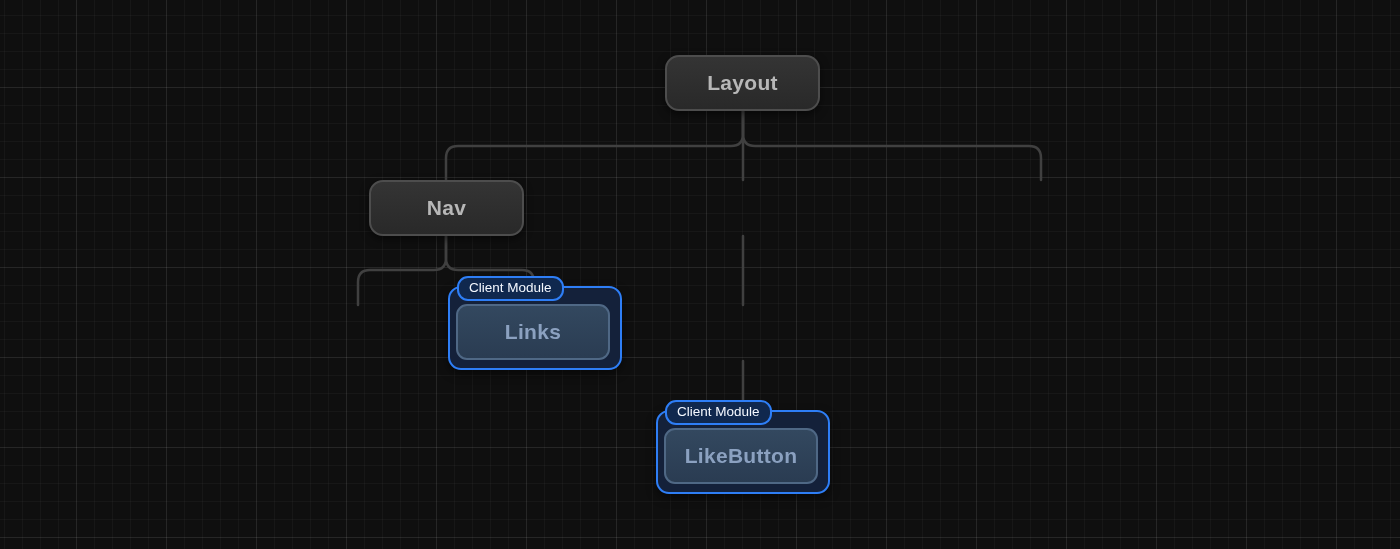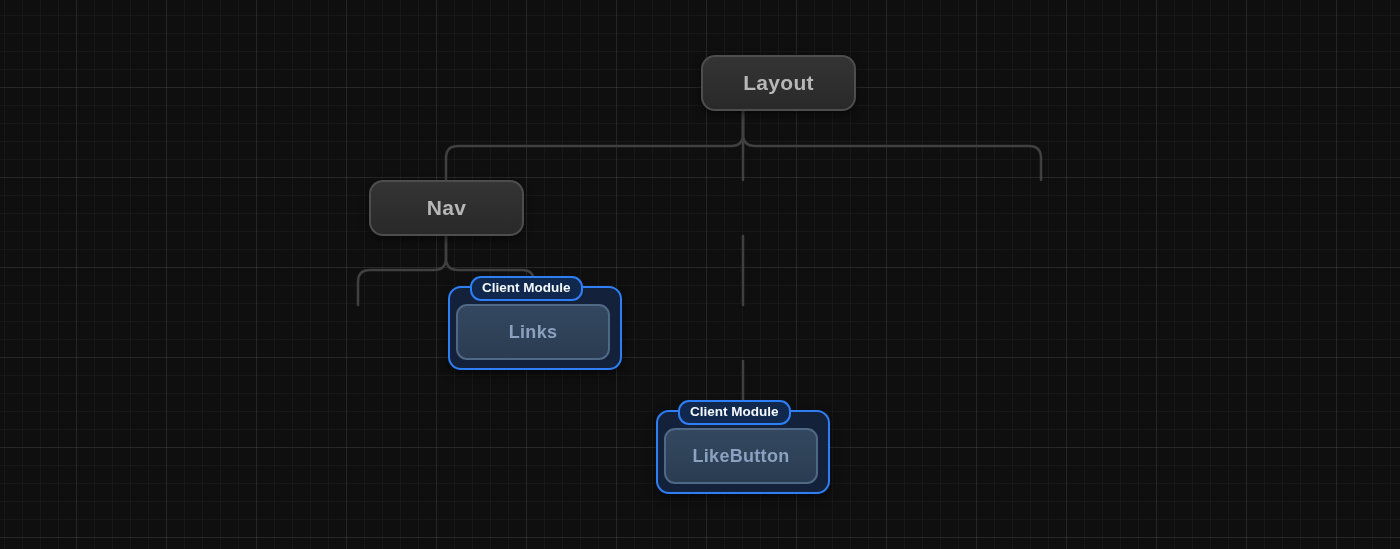--- a/index.html
+++ b/index.html
@@ -62,58 +62,58 @@
     width: 150px;
     height: 52px;
     border-radius: 11px;
     background: linear-gradient(180deg, #33485f, #2a3c52);
     border: 2px solid #50688432;
     border-color: #4f6885;
     display: flex;
     align-items: center;
     justify-content: center;
     color: #8ba1c0;
-    font-size: 18px;
+    font-size: 21px;
     font-weight: 700;
     letter-spacing: 0.3px;
     box-sizing: content-box;
   }
   .client-badge {
     position: absolute;
-    left: 20px;
+    left: 7px;
     top: -12px;
     height: 18px;
     padding: 1px 10px 2px 10px;
     border-radius: 11px;
     background: #10284e;
     border: 2px solid #2e7ef6;
     color: #f4f8ff;
     font-size: 13.5px;
-    font-weight: 700;
+    font-weight: 400;
     line-height: 18px;
     white-space: nowrap;
     box-sizing: content-box;
   }
 </style>
 </head>
 <body>
 
 <div class="canvas">
 
   <svg class="edges" viewBox="0 0 1400 549" fill="none" stroke="#404040" stroke-width="2.5" stroke-linecap="round">
     <path d="M743,110 L743,180"></path>
     <path d="M743,110 L743,134 Q743,146 731,146 L458,146 Q446,146 446,158 L446,180"></path>
     <path d="M743,110 L743,134 Q743,146 755,146 L1029,146 Q1041,146 1041,158 L1041,180"></path>
     <path d="M446,236 L446,258 Q446,270 434,270 L370,270 Q358,270 358,282 L358,305"></path>
     <path d="M446,236 L446,258 Q446,270 458,270 L522,270 Q534,270 534,282 L534,312"></path>
     <path d="M743,236 L743,305"></path>
     <path d="M743,361 L743,434"></path>
   </svg>
 
-  <div class="node" style="left:665px; top:55px;margin-left:36px;">Layout</div>
+  <div class="node" style="left:665px; top:55px;">Layout</div>
 
   <div class="node" style="left:369px; top:180px;text-align:right;">Nav</div>
 
 
 
 
   <div class="client-box" style="left:448px; top:286px;">
     <div class="client-badge">Client Module</div>
     <div class="client-node">Links</div>
   </div>

